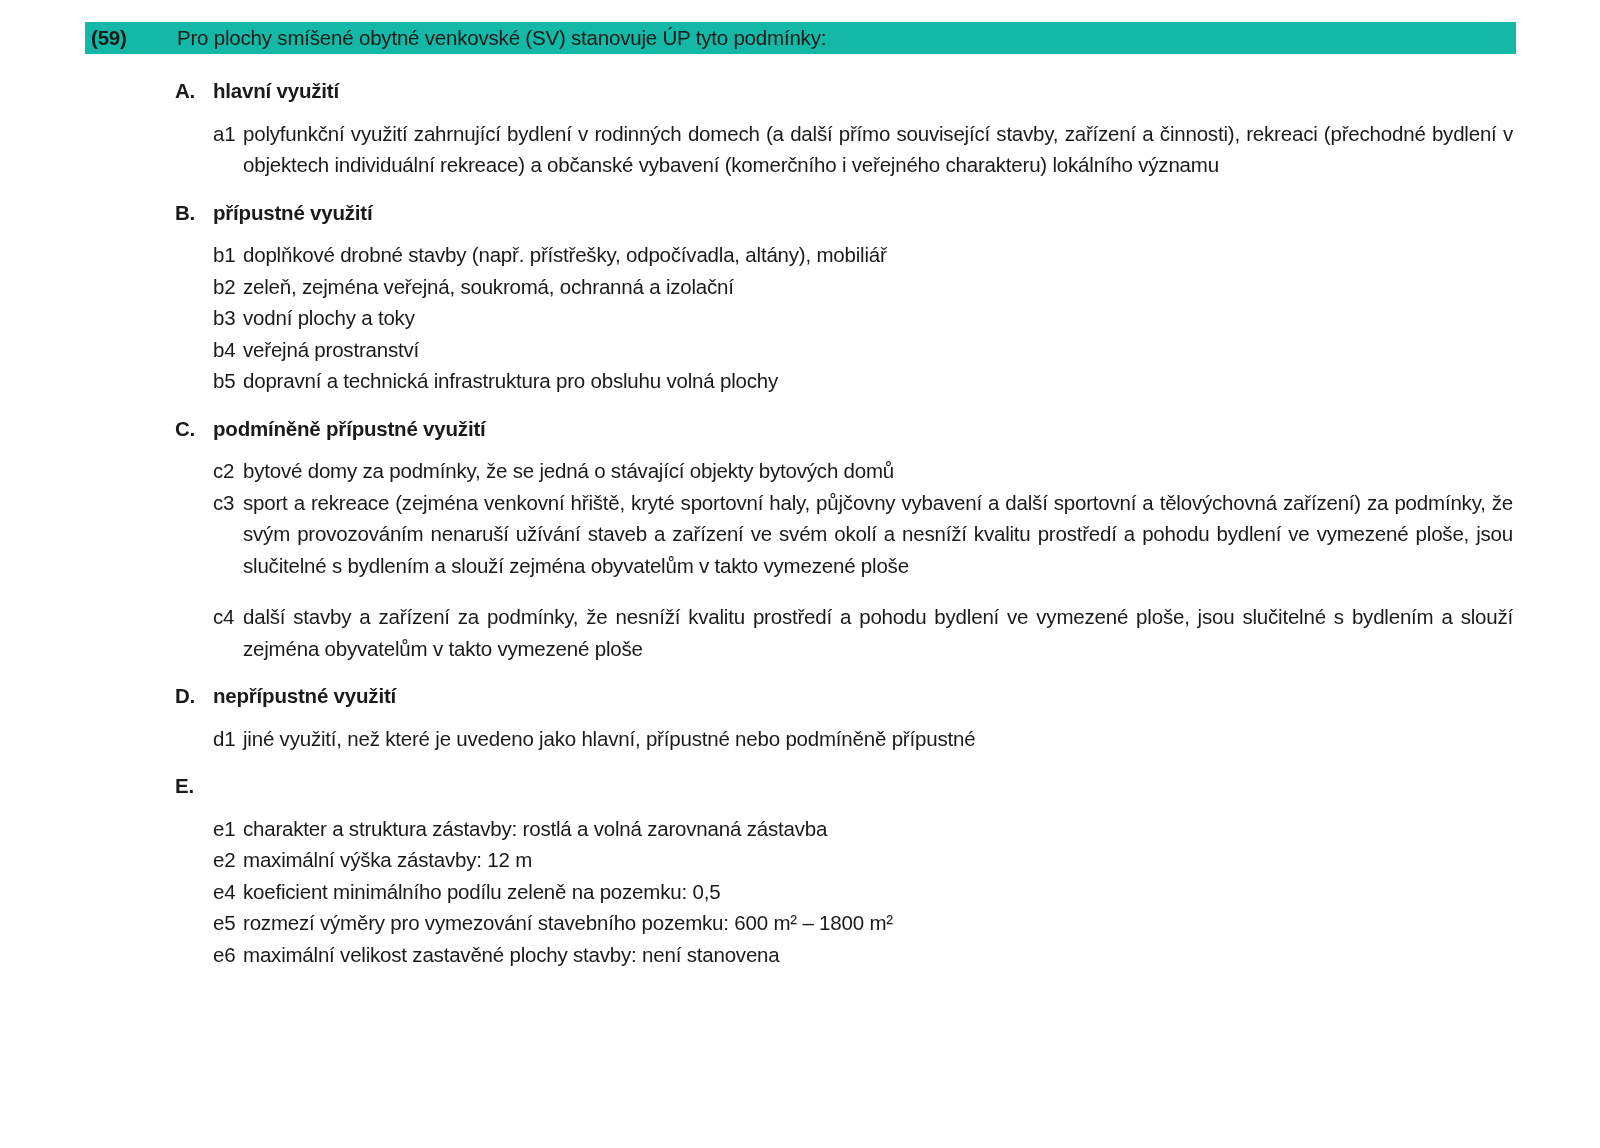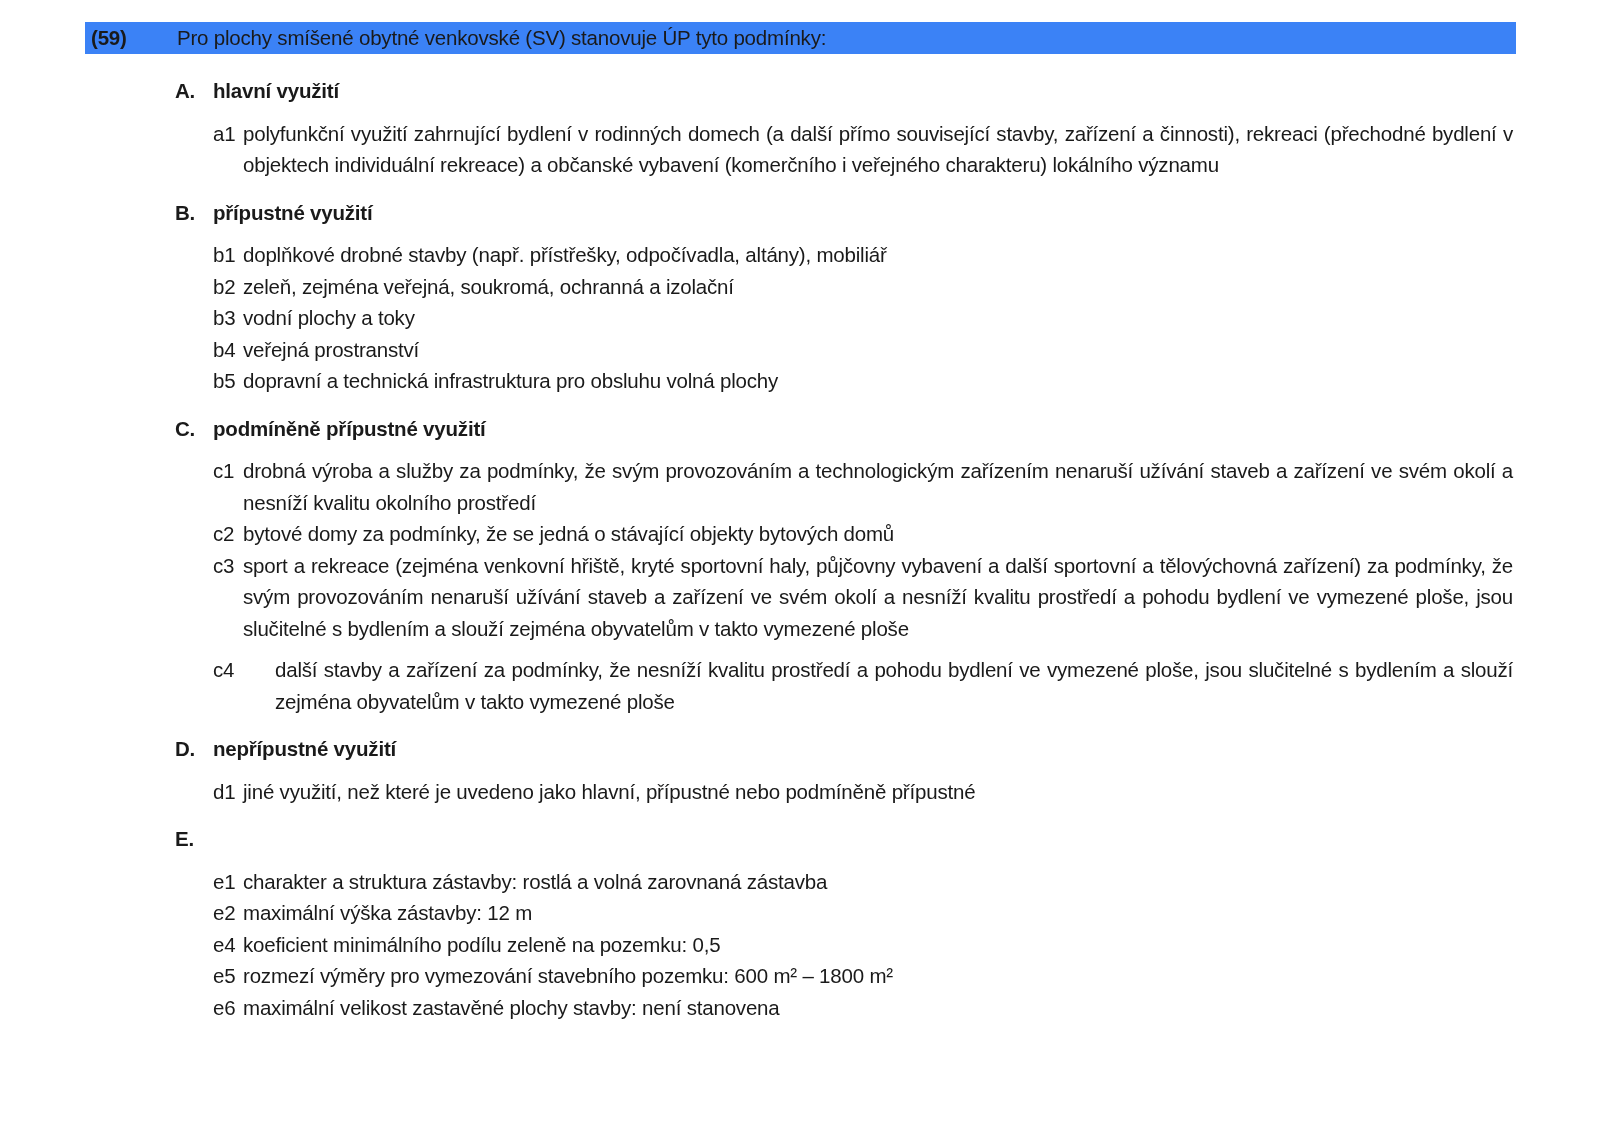--- a/index.html
+++ b/index.html
@@ -17,21 +17,21 @@
   .page {
     position: relative;
     width: 1600px;
     height: 1148px;
     padding-top: 22px;
   }
   .header-bar {
     margin-left: 85px;
     width: 1431px;
     height: 32px;
-    background: #3b82f6;
+    background: #14b8a6;
     display: flex;
     align-items: center;
   }
   .header-num {
     font-weight: bold;
     width: 92px;
     padding-left: 6px;
     flex: 0 0 auto;
   }
   .header-text { white-space: pre-wrap; }
@@ -51,21 +51,21 @@
   .section-letter { width: 38px; flex: 0 0 auto; }
   .section-title {
     text-decoration-thickness: 2px;
     text-underline-offset: 4px;
   }
   .item {
     display: flex;
     margin-left: 38px;
     line-height: 31.5px;
   }
-  .item.space-before { margin-top: 10px; gap: 32px; }
+  .item.space-before { margin-top: 20px; }
   .item-code {
     width: 30px;
     flex: 0 0 auto;
     font-weight: normal;
   }
   .item-text { flex: 1 1 auto; }
   .item-text.justify { text-align: justify; }
 </style>
 </head>
 <body>
@@ -116,24 +116,20 @@
         <span class="item-text">dopravní a technická infrastruktura pro obsluhu volná plochy</span>
       </div>
     </div>
 
     <div class="section">
       <div class="section-heading">
         <span class="section-letter">C.</span>
         <span class="section-title">podmíněně přípustné využití</span>
       </div>
       <div class="item">
-        <span class="item-code">c1</span>
-        <span class="item-text justify">drobná výroba a služby za podmínky, že svým provozováním a technologickým zařízením nenaruší užívání staveb a zařízení ve svém okolí a nesníží kvalitu okolního prostředí</span>
-      </div>
-      <div class="item">
         <span class="item-code">c2</span>
         <span class="item-text">bytové domy za podmínky, že se jedná o stávající objekty bytových domů</span>
       </div>
       <div class="item">
         <span class="item-code">c3</span>
         <span class="item-text justify">sport a rekreace (zejména venkovní hřiště, kryté sportovní haly, půjčovny vybavení a další sportovní a tělovýchovná zařízení) za podmínky, že svým provozováním nenaruší užívání staveb a zařízení ve svém okolí a nesníží kvalitu prostředí a pohodu bydlení ve vymezené ploše, jsou slučitelné s bydlením a slouží zejména obyvatelům v takto vymezené ploše</span>
       </div>
       <div class="item space-before">
         <span class="item-code">c4</span>
         <span class="item-text justify">další stavby a zařízení za podmínky, že nesníží kvalitu prostředí a pohodu bydlení ve vymezené ploše, jsou slučitelné s bydlením a slouží zejména obyvatelům v takto vymezené ploše</span>

